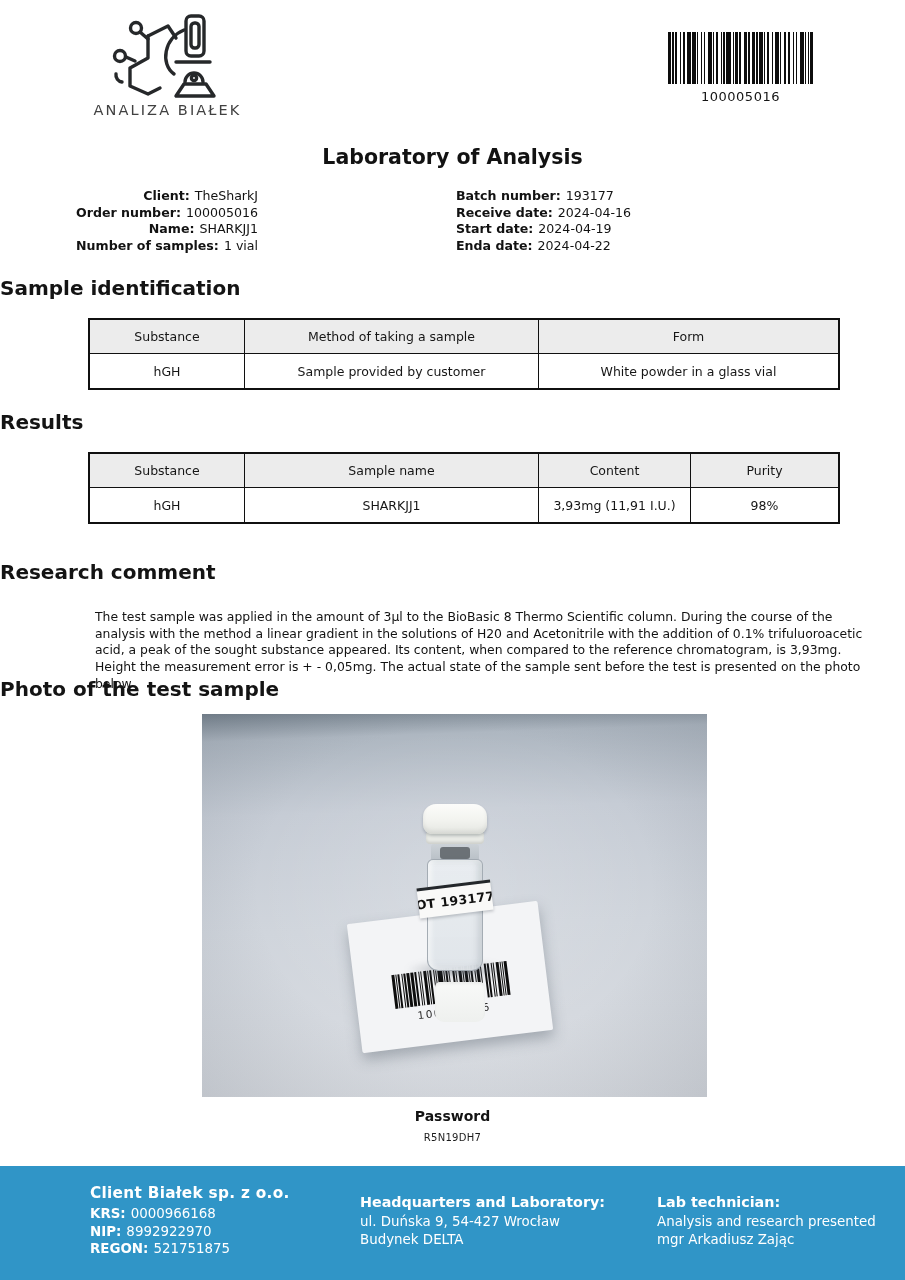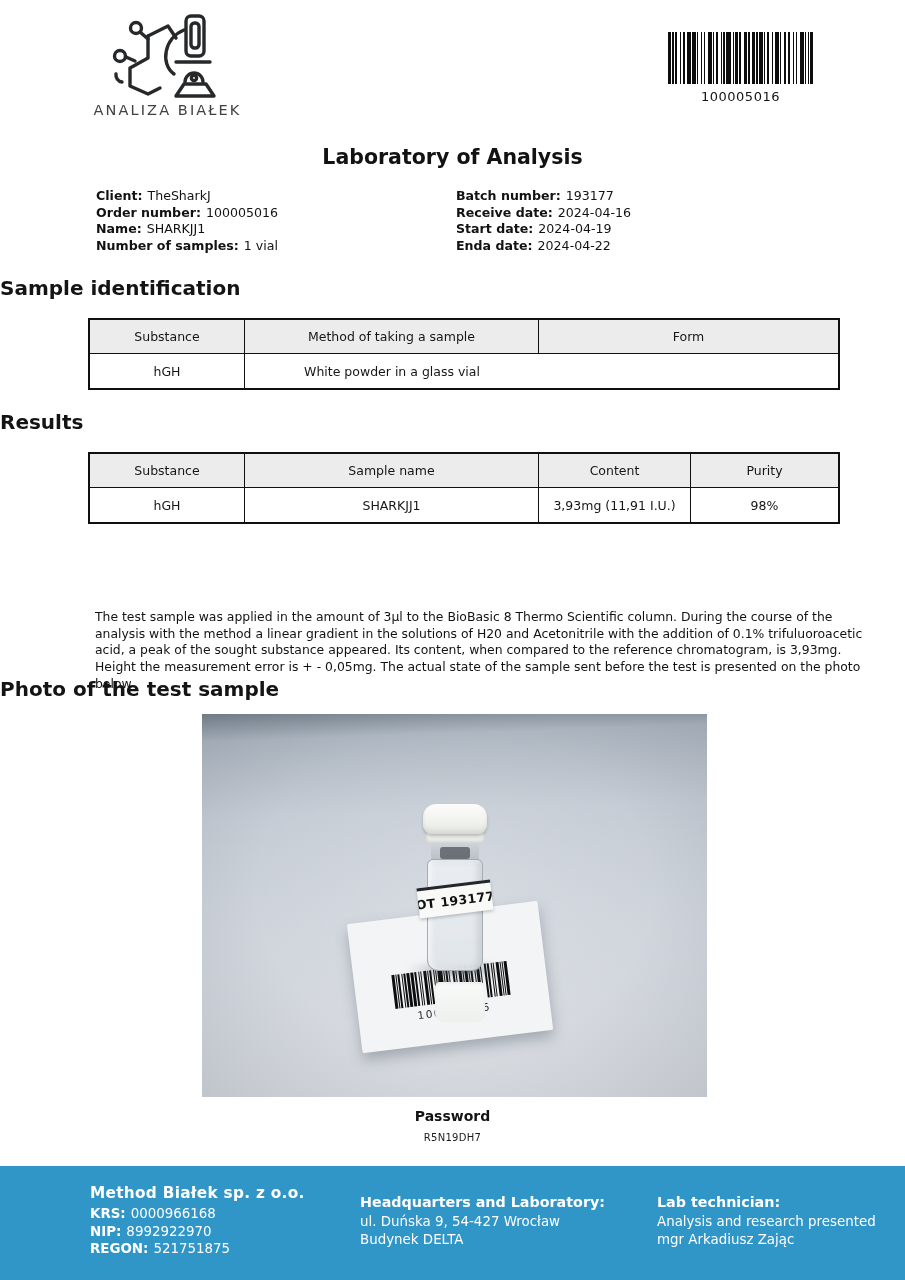--- a/index.html
+++ b/index.html
@@ -13,21 +13,21 @@
 
   .top-barcode{position:absolute;left:663px;top:32px;width:155px;text-align:center;}
   .barcode-bars{display:flex;align-items:stretch;justify-content:center;}
   .barcode-value{margin-top:5px;font-size:13px;color:#141414;letter-spacing:.5px;}
 
   .doc-title{position:absolute;top:145px;left:0;width:100%;text-align:center;
              font-size:20.5px;font-weight:700;color:#121212;margin:0;}
 
   
   .info-col{position:absolute;top:188px;font-size:12.6px;line-height:16.6px;color:#121212;}
-  .info-left{left:96px;}
+  .info-left{left:76px;text-align:right;}
   .info-right{left:456px;}
   .info-line .lbl{font-weight:700;margin-right:5px;}
 
   .sec-head{position:absolute;left:0;width:100%;text-align:left;margin:0;
             font-size:20px;font-weight:700;color:#141414;}
   #head-sample{top:276px;}
   #head-results{top:410px;}
   #head-comment{top:560px;}
   #head-photo{top:677px;}
 
@@ -208,35 +208,37 @@
     <div class="info-line"><span class="lbl">Start date:</span><span class="val">2024-04-19</span></div>
     <div class="info-line"><span class="lbl">Enda date:</span><span class="val">2024-04-22</span></div>
   </div>
 
   <h2 class="sec-head" id="head-sample">Sample identification</h2>
   <div class="tbl" id="tbl-sample">
     <div class="cell hdr">Substance</div>
     <div class="cell hdr">Method of taking a sample</div>
     <div class="cell hdr endc">Form</div>
     <div class="cell">hGH</div>
+    <div class="cell">Sample provided by customer</div>
     <div class="cell endc">White powder in a glass vial</div>
   </div>
 
   <h2 class="sec-head" id="head-results">Results</h2>
   <div class="tbl" id="tbl-results">
     <div class="cell hdr">Substance</div>
     <div class="cell hdr">Sample name</div>
     <div class="cell hdr">Content</div>
     <div class="cell hdr endc">Purity</div>
     <div class="cell">hGH</div>
     <div class="cell">SHARKJJ1</div>
     <div class="cell">3,93mg (11,91 I.U.)</div>
     <div class="cell endc">98%</div>
   </div>
 
+  <h2 class="sec-head" id="head-comment">Research comment</h2>
   <p class="comment-text">The test sample was applied in the amount of 3µl to the BioBasic 8 Thermo Scientific column. During the course of the analysis with the method a linear gradient in the solutions of H20 and Acetonitrile with the addition of 0.1% trifuluoroacetic acid, a peak of the sought substance appeared. Its content, when compared to the reference chromatogram, is 3,93mg. Height the measurement error is + - 0,05mg. The actual state of the sample sent before the test is presented on the photo below</p>
 
   <h2 class="sec-head" id="head-photo">Photo of the test sample</h2>
   <div class="photo">
     <div class="photo-vignette"></div>
     <div class="paper">
       <div class="paper-barcode">
         <div class="barcode-bars">
             <div style="flex: 0 0 auto; width: 2.1px; height: 34px; background: rgb(13, 13, 13);"></div>
             <div style="flex: 0 0 auto; width: 1.05px; height: 34px; background: transparent;"></div>
@@ -329,21 +331,21 @@
         <span>OT 193177</span>
       </div>
     </div>
   </div>
 
   <div class="pw-label">Password</div>
   <div class="pw-value">R5N19DH7</div>
 
   <div class="footer" style="background: rgb(48, 149, 199);">
     <div class="f-col f-col1">
-      <div class="f-company">Method Białek sp. z o.o.</div>
+      <div class="f-company">Client Białek sp. z o.o.</div>
       <div class="f-line"><span class="lbl">KRS:</span><span>0000966168</span></div>
       <div class="f-line"><span class="lbl">NIP:</span><span>8992922970</span></div>
       <div class="f-line"><span class="lbl">REGON:</span><span>521751875</span></div>
     </div>
     <div class="f-col f-col2">
       <div class="f-title">Headquarters and Laboratory:</div>
       <div class="f-line">ul. Duńska 9, 54-427 Wrocław</div>
       <div class="f-line">Budynek DELTA</div>
     </div>
     <div class="f-col f-col3">

